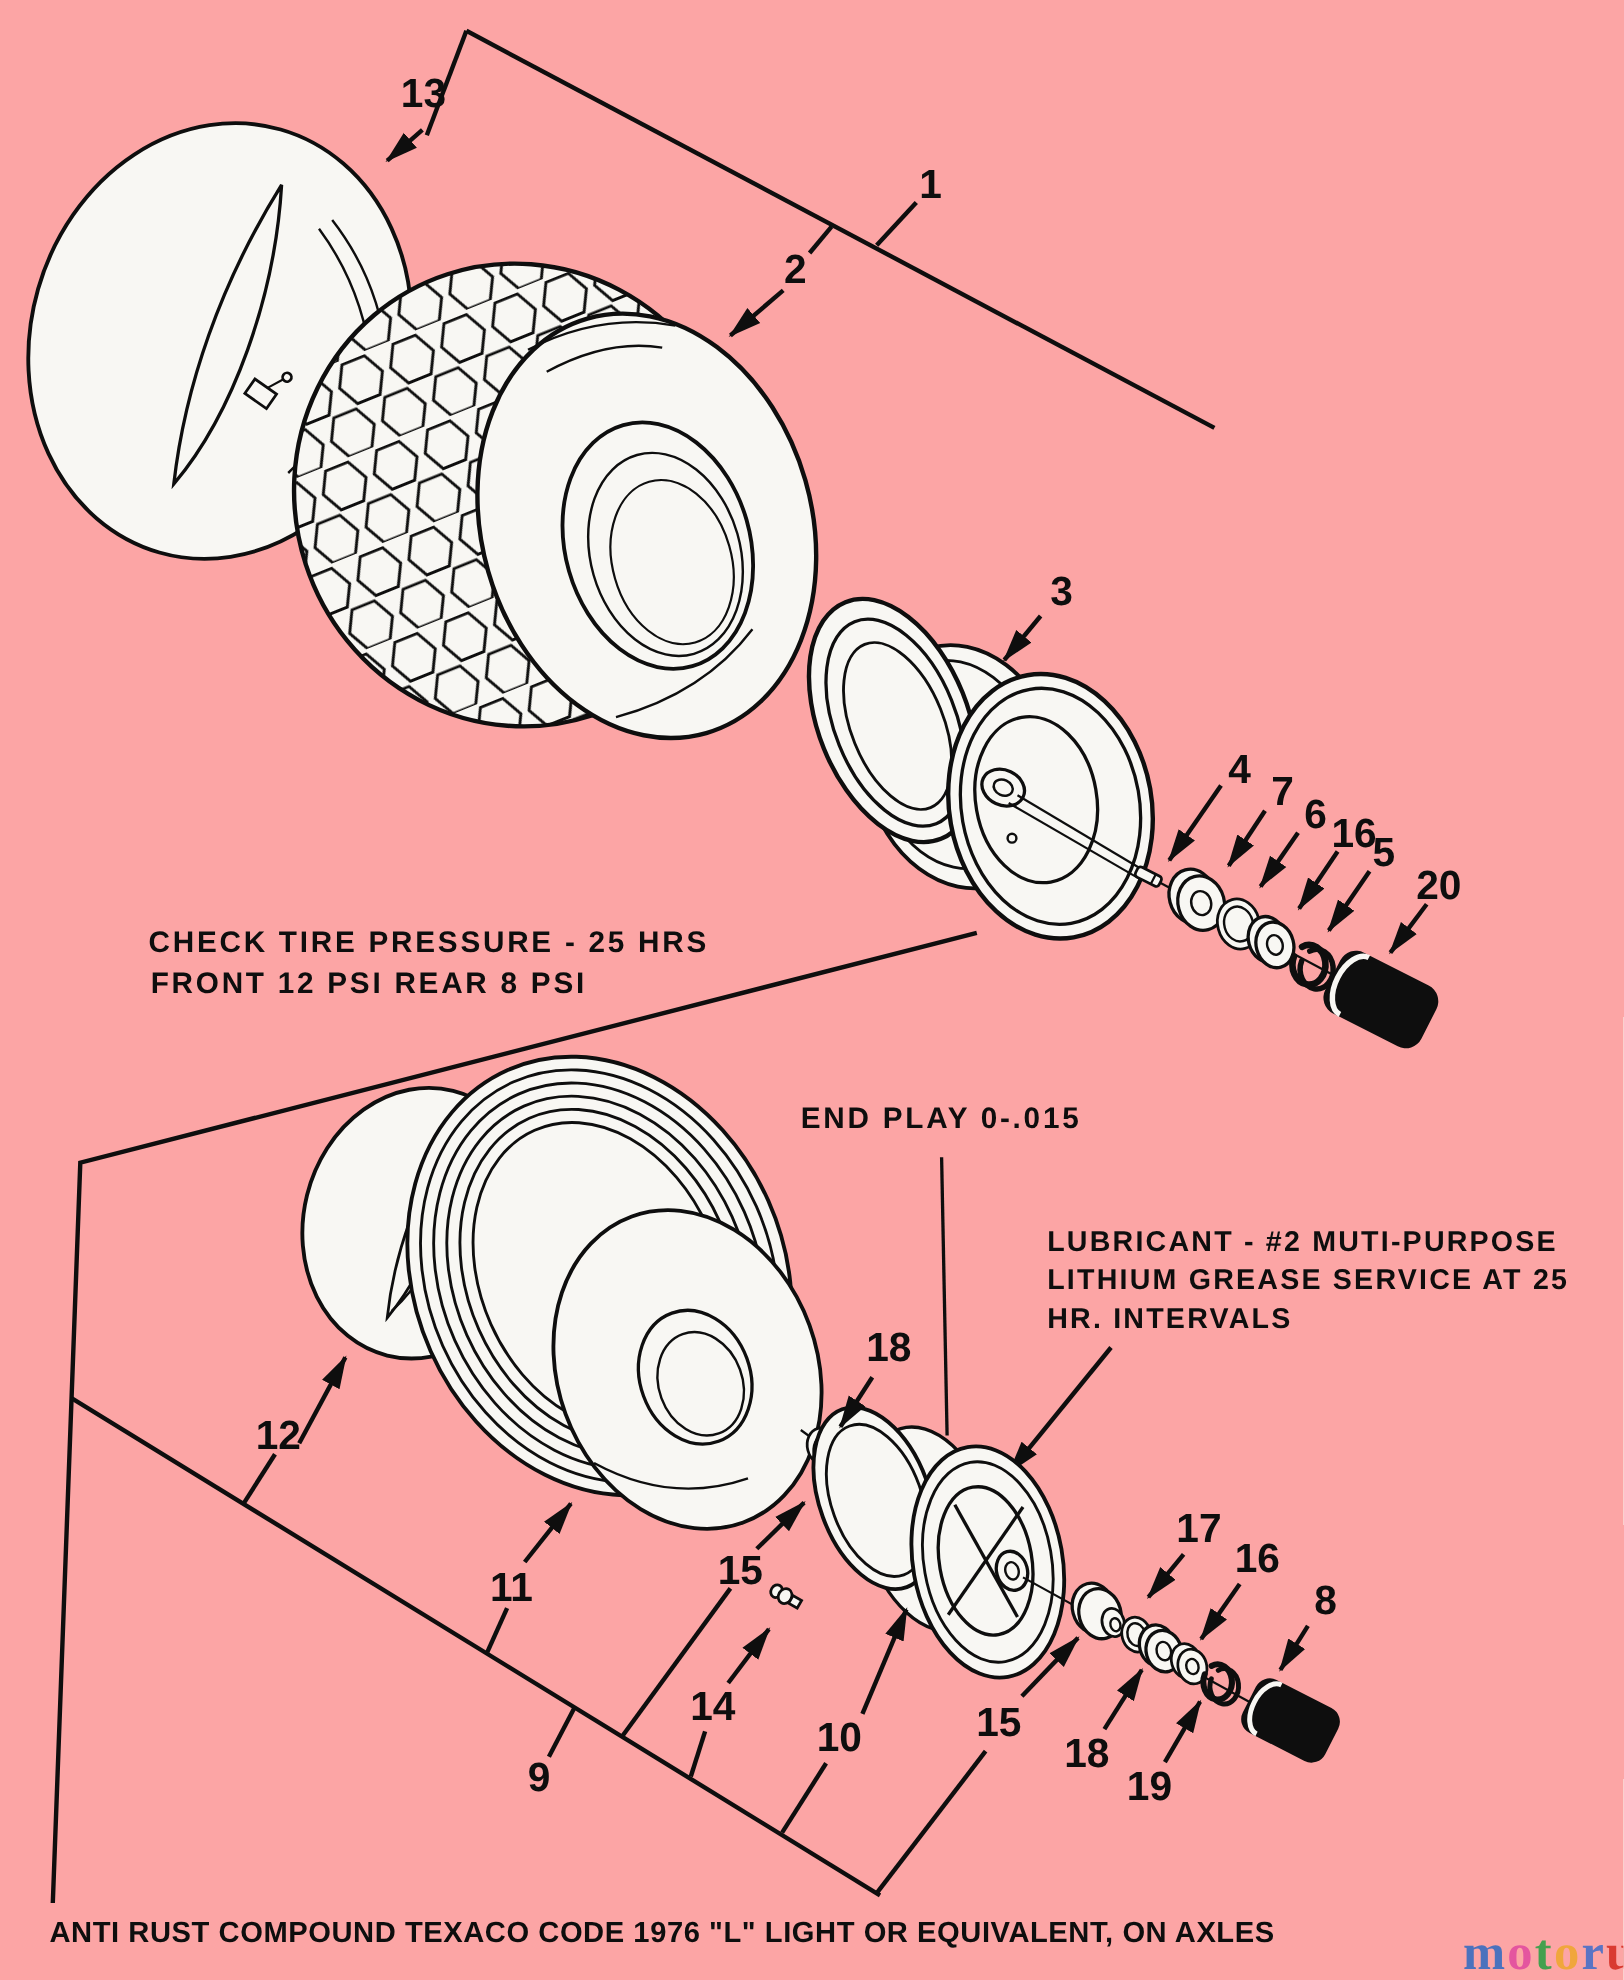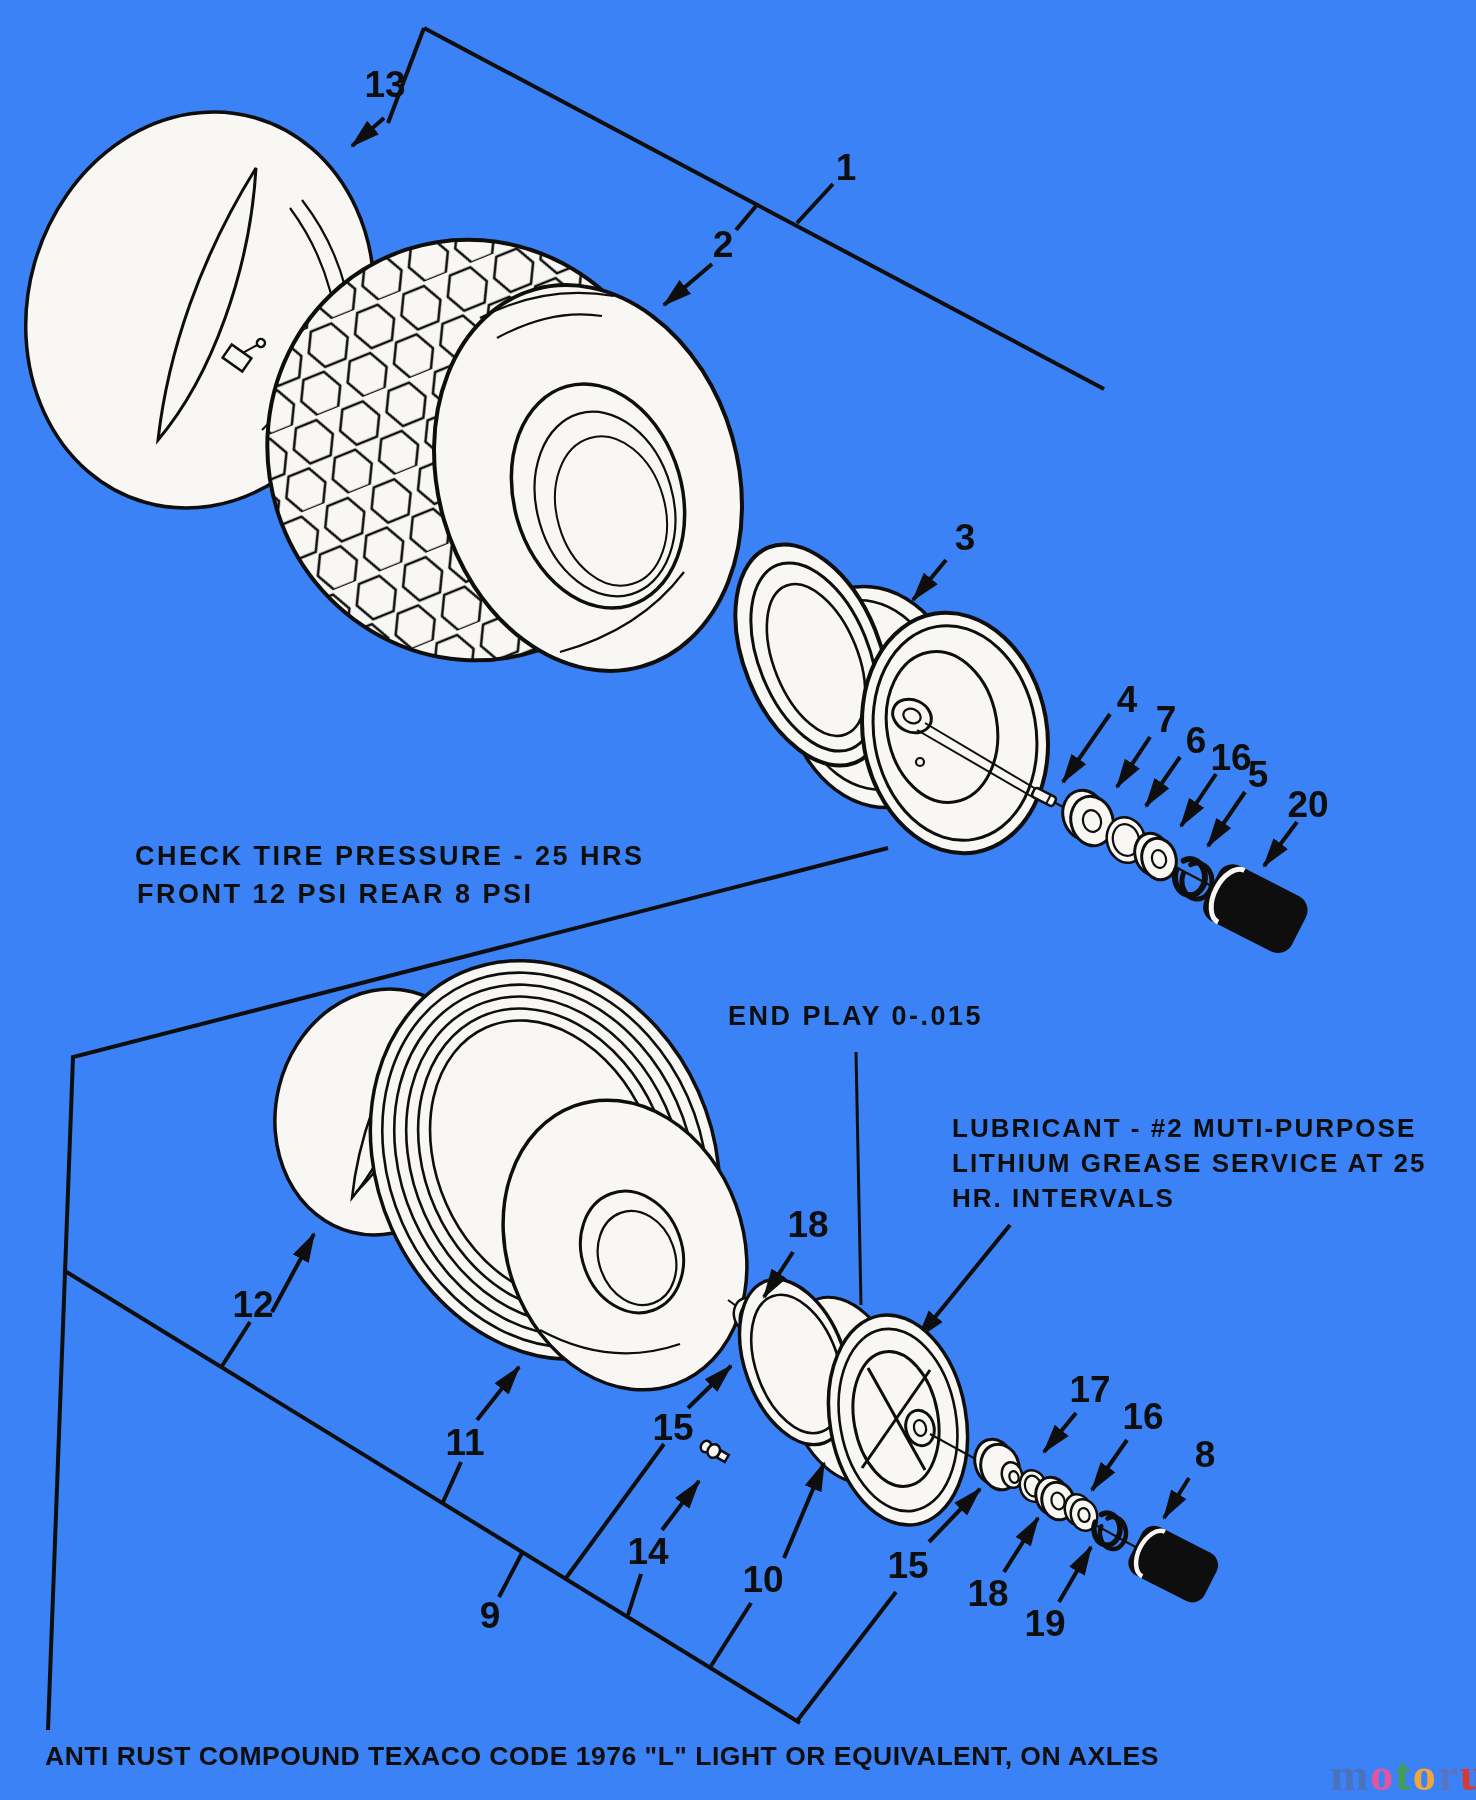--- a/index.html
+++ b/index.html
@@ -1,16 +1,16 @@
 <!DOCTYPE html>
 <html><head>
 <meta charset="utf-8">
 <style>
   html,body{margin:0;padding:0;background:#f8f7f3;}
-  .page{position:relative;width:1476px;height:1800px;background:#3b82f6;overflow:hidden;}
+  .page{position:relative;width:1476px;height:1800px;background:#fca5a5;overflow:hidden;}
   svg{display:block;}
   .callout{font:bold 37px "Liberation Sans",sans-serif;fill:#0e0e0e;text-anchor:middle;}
   .note{font:bold 27px "Liberation Sans",sans-serif;fill:#0e0e0e;letter-spacing:2.5px;}
   .note-sm{font:bold 26px "Liberation Sans",sans-serif;fill:#0e0e0e;letter-spacing:2px;}
   .antirust{font:bold 26.5px "Liberation Sans",sans-serif;fill:#0e0e0e;letter-spacing:0.5px;}
   .wm{font:bold 46px "Liberation Serif",serif;letter-spacing:2px;}
   .wm-sfx{font:bold 22px "Liberation Serif",serif;}
   .ln{stroke:#0e0e0e;stroke-width:4;fill:none;}
   .ln3{stroke:#0e0e0e;stroke-width:3;fill:none;}
   .ln2{stroke:#0e0e0e;stroke-width:2;fill:none;}

